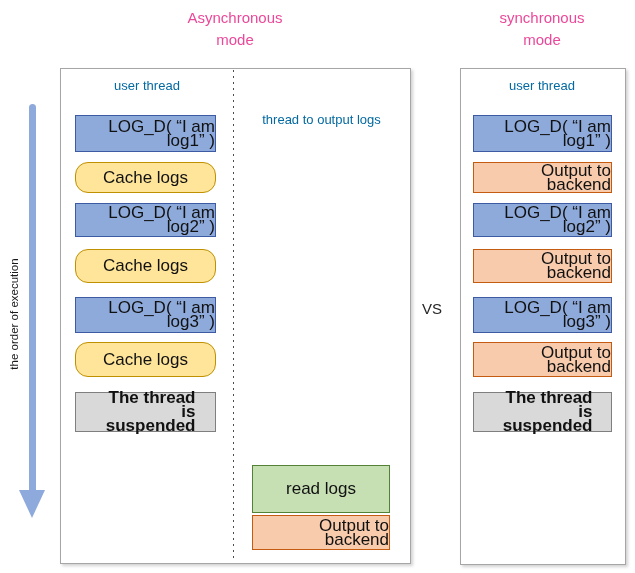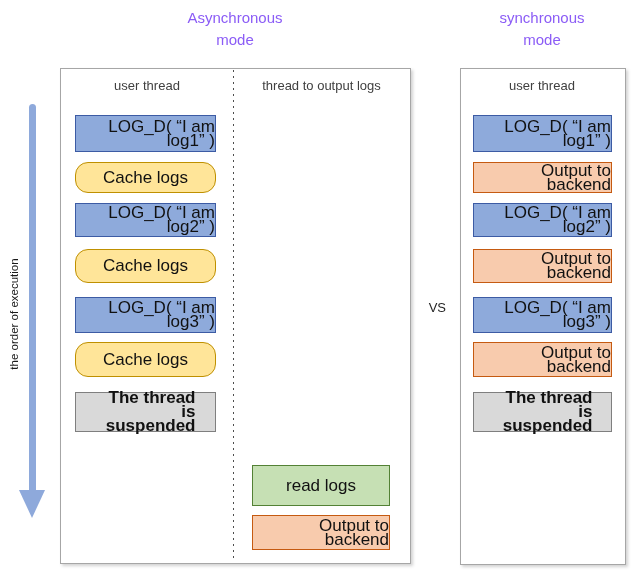--- a/index.html
+++ b/index.html
@@ -2,42 +2,42 @@
 <html style="--log-fill: #8EAADB; --log-border: #3C5BA4; --cache-fill: #FFE599; --cache-border: #BF9000; --output-fill: #F8CBAD; --output-border: #C55A11; --read-fill: #C6E0B4; --read-border: #538135; --suspended-fill: #D9D9D9; --suspended-border: #7F7F7F; --arrow: #8EA9DB;"><head>
 <meta charset="utf-8">
 <style>
   html,body { margin:0; padding:0; background:#ffffff; }
   .canvas {
     position:relative; width:635px; height:573px; background:#ffffff;
     font-family:"Liberation Sans", sans-serif; overflow:hidden; color:#1a1a1a;
   }
   .title {
     position:absolute; top:7px; width:200px; text-align:center;
-    font-size:15px; line-height:22px; color:#8b5cf6;
+    font-size:15px; line-height:22px; color:#ec4899;
   }
   #async-title { left:135px; }
   #sync-title  { left:442px; }
 
   .vs {
-    position:absolute; left:418px; top:300px; width:28px; text-align:right;
-    font-size:13px; color:#262626;
+    position:absolute; left:418px; top:300px; width:28px; text-align:center;
+    font-size:15px; color:#262626;
   }
 
   .panel {
     position:absolute; background:#fff; border:1px solid #a6a6a6;
     box-shadow:2px 2px 3px rgba(0,0,0,0.18);
   }
   #async-panel { left:60px; top:68px; width:349px; height:494px; }
   #sync-panel  { left:460px; top:68px; width:164px; height:495px; }
 
   .col-header {
-    position:absolute; top:78px; font-size:13px; color:#404040; text-align:center;
+    position:absolute; top:78px; font-size:13px; color:#0369a1; text-align:center;
   }
   #user-thread-header   { left:61px;  width:172px; }
-  #output-thread-header { left:234px; width:175px; }
+  #output-thread-header { left:234px; width:175px;margin-top:34px; }
   #sync-user-thread-header { left:461px; width:162px; }
 
   .divider {
     position:absolute; left:233px; top:70px; width:1px; height:490px;
     background-image:repeating-linear-gradient(to bottom,#4d4d4d 0 2px, transparent 2px 6px);
   }
 
   .arrow-shaft {
     position:absolute; left:29px; top:104px; width:7px; height:388px;
     background:var(--arrow,#8EA9DB); border-radius:4px 4px 0 0;
@@ -115,21 +115,21 @@
         <span>LOG_D( “I am log3” )</span>
       </div>
       <div class="box cache" style="top: 342px; height: 35px;">
         <span>Cache logs</span>
       </div>
       <div class="box suspended" style="top: 392px; height: 40px;">
         <span>The thread is suspended</span>
       </div>
     </div>
   <div class="boxcol" id="async-output-col">
-      <div class="box read" style="top: 465px; height: 41px;">
+      <div class="box read" style="top: 465px; height: 48px;">
         <span>read logs</span>
       </div>
       <div class="box output" style="top: 515px; height: 35px;">
         <span>Output to backend</span>
       </div>
     </div>
   <div class="boxcol" id="sync-col">
       <div class="box log" style="top: 115px; height: 37px;">
         <span>LOG_D( “I am log1” )</span>
       </div>

